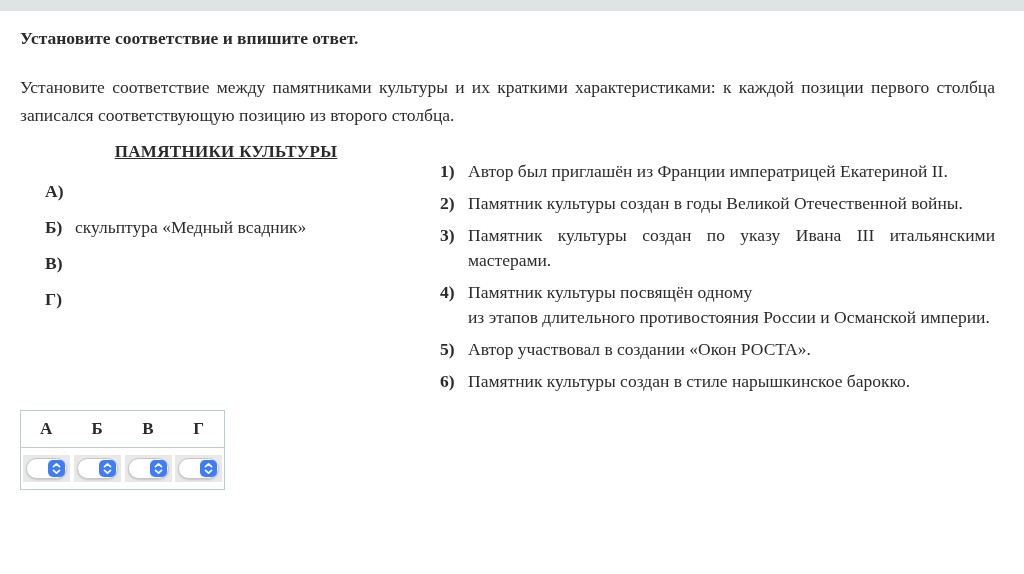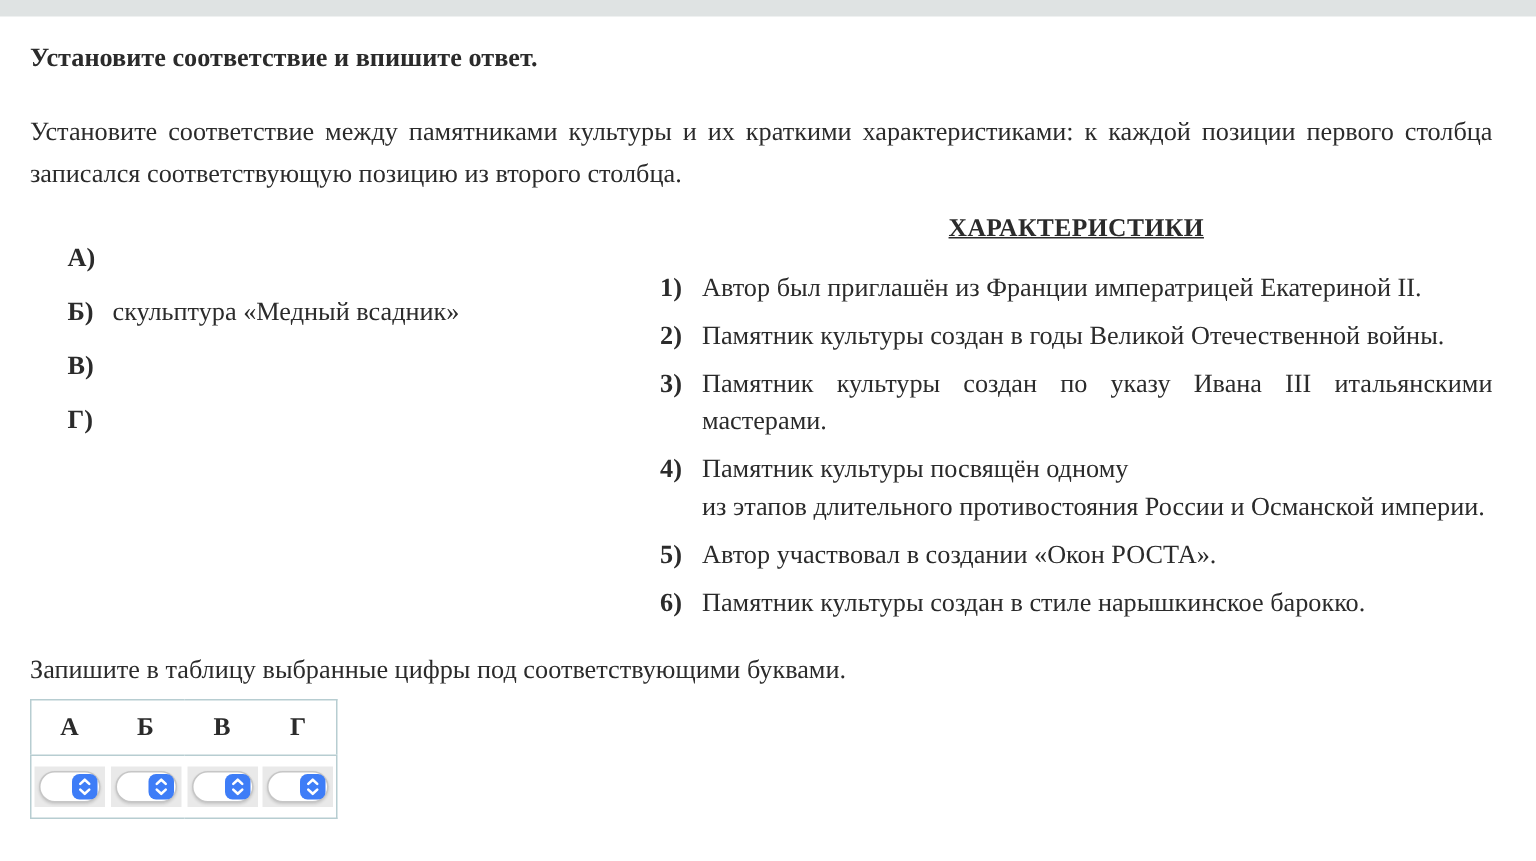--- a/index.html
+++ b/index.html
@@ -70,39 +70,39 @@
 
 <div class="content">
 
   <h1 class="title">Установите соответствие и впишите ответ.</h1>
 
   <p class="instruction">Установите соответствие между памятниками культуры и их краткими характеристиками: к каждой позиции первого столбца записался соответствующую позицию из второго столбца.</p>
 
   <div class="columns">
 
     <div class="col-left">
+      <div class="col-header">ПАМЯТНИКИ КУЛЬТУРЫ</div>
       <div class="items">
         <div class="item">
           <span class="lbl">А)</span>
         </div>
         <div class="item">
           <span class="lbl">Б)</span>
           <span class="txt">скульптура «Медный всадник»</span>
         </div>
         <div class="item">
           <span class="lbl">В)</span>
         </div>
         <div class="item">
           <span class="lbl">Г)</span>
         </div>
       </div>
     </div>
 
     <div class="col-right">
-      <div class="col-header">ХАРАКТЕРИСТИКИ</div>
       <div class="items">
         <div class="item">
           <span class="lbl">1)</span>
           <span class="txt">Автор был приглашён из Франции императрицей Екатериной  II.</span>
         </div>
         <div class="item">
           <span class="lbl">2)</span>
           <span class="txt">Памятник культуры создан в годы Великой Отечественной войны.</span>
         </div>
         <div class="item">
@@ -120,21 +120,20 @@
         </div>
         <div class="item">
           <span class="lbl">6)</span>
           <span class="txt">Памятник культуры создан в стиле нарышкинское барокко.</span>
         </div>
       </div>
     </div>
 
   </div>
 
-  <p class="footer-instruction">Запишите в таблицу выбранные цифры под соответствующими буквами.</p>
 
   <table class="answer-table">
     <tbody>
         <tr class="header-row">
       <th>А</th>
       <th>Б</th>
       <th>В</th>
       <th>Г</th>
     </tr>
     <tr>

